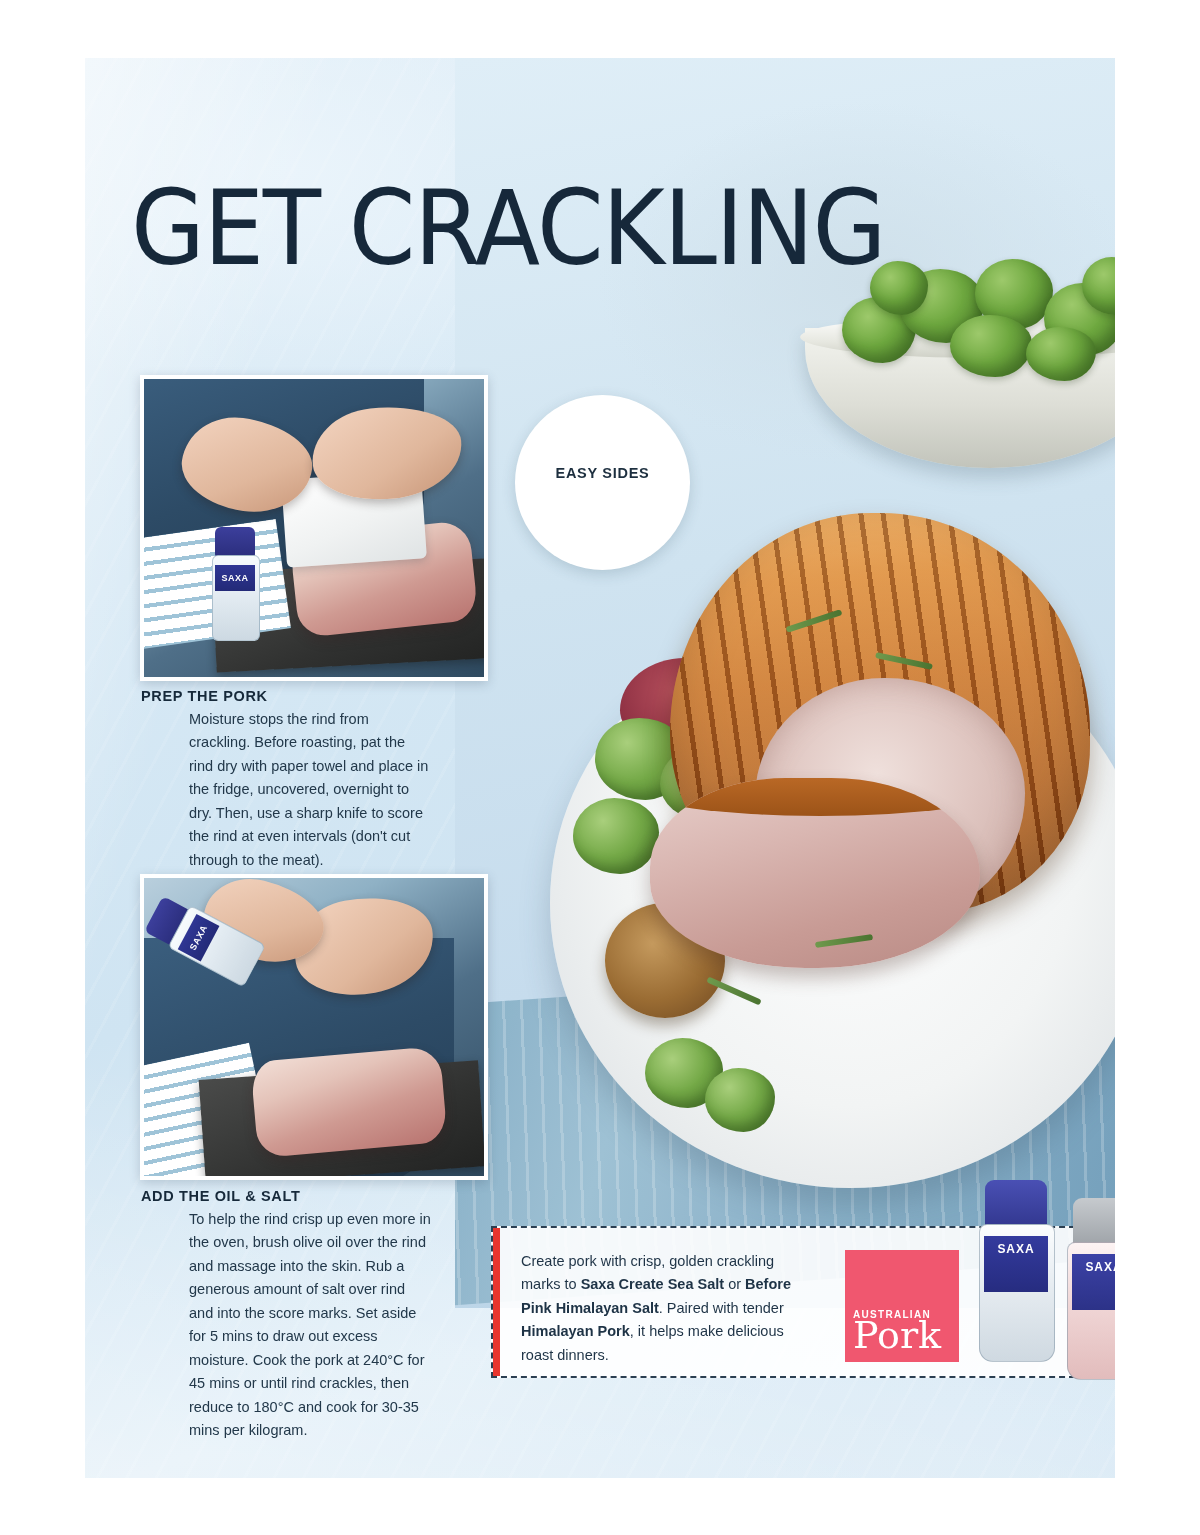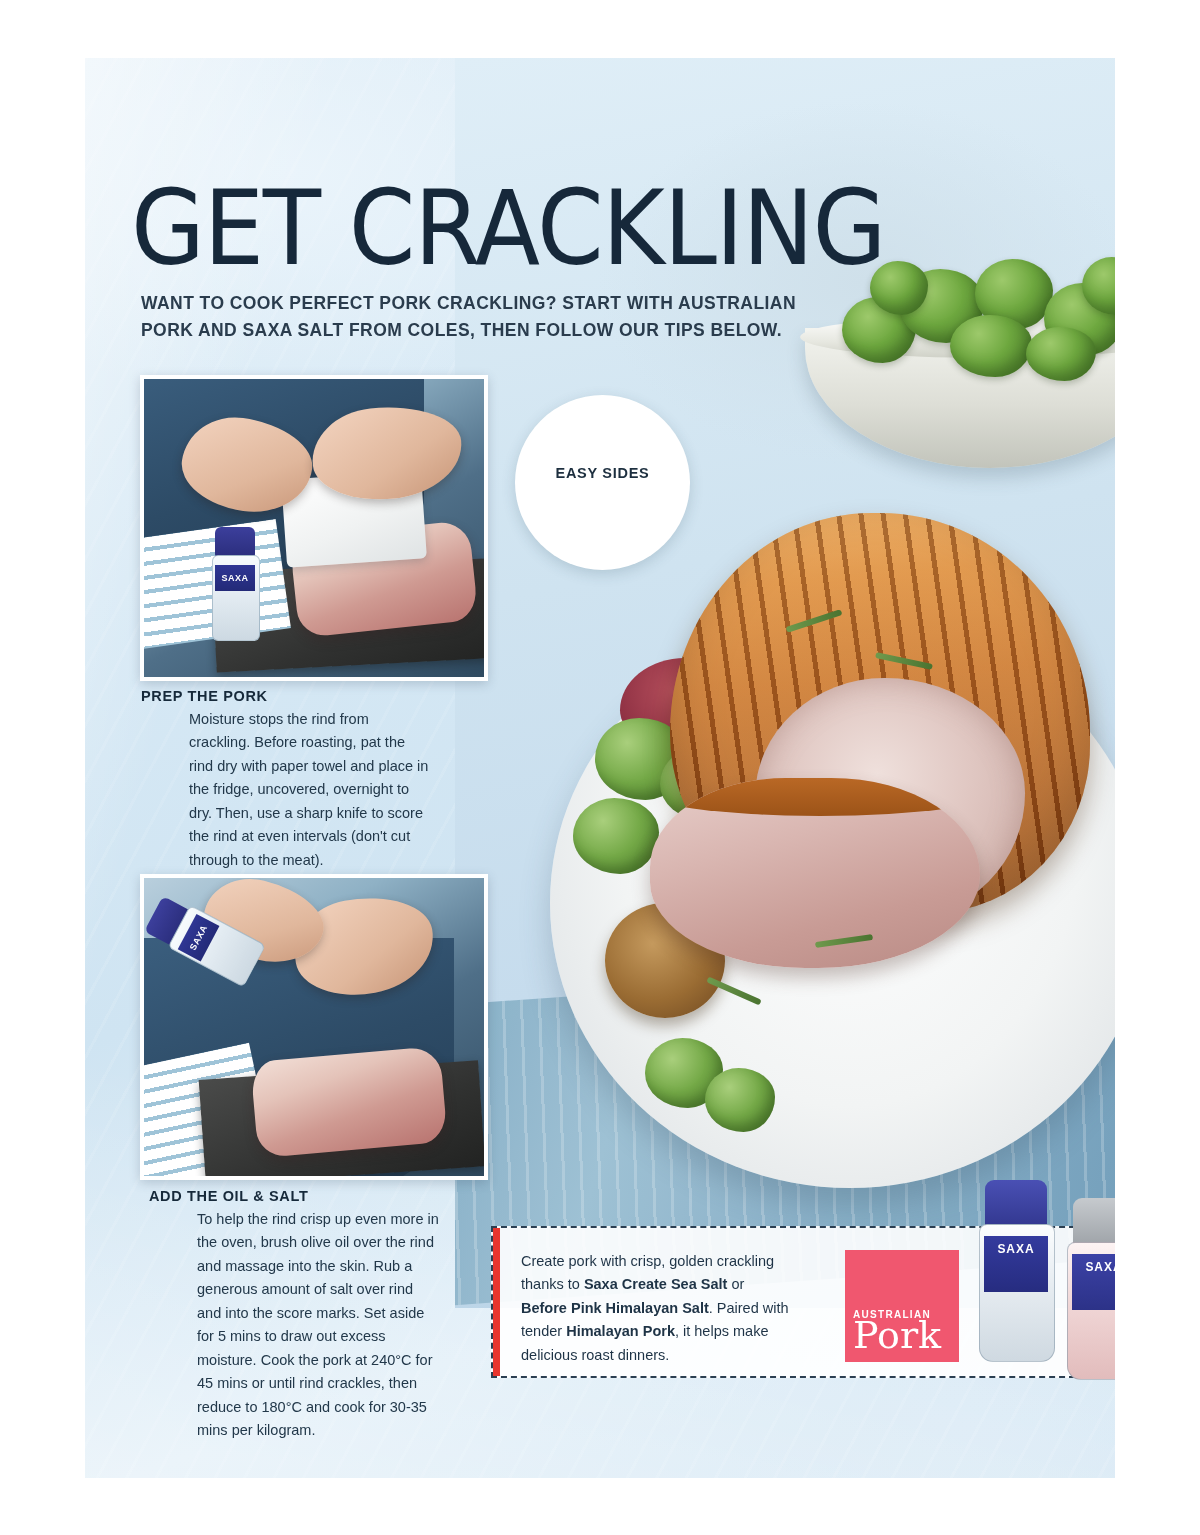--- a/index.html
+++ b/index.html
@@ -368,21 +368,21 @@
     color: #22384a;
   }
 
   
   .caption {
     position: absolute;
     width: 290px;
     color: #1e3346;
   }
   #caption-prep { left: 56px; top: 630px; }
-  #caption-salt { left: 64px; top: 1130px; }
+  #caption-salt { left: 56px; top: 1130px; }
   .caption-title {
     font-size: 14.5px;
     font-weight: bold;
     letter-spacing: 0.045em;
     margin-bottom: 4px;
     color: #16293a;
   }
   .caption-body {
     font-size: 14.5px;
     line-height: 1.62;
@@ -516,21 +516,20 @@
     <div class="roast"></div>
     <div class="roast-face"></div>
     <div class="roast-slice"></div>
     <div class="herb" style="left:330px;top:560px;transform:rotate(-18deg);"></div>
     <div class="herb" style="left:420px;top:600px;transform:rotate(12deg);"></div>
     <div class="herb" style="left:360px;top:880px;transform:rotate(-8deg);"></div>
     <div class="herb" style="left:250px;top:930px;transform:rotate(24deg);"></div>
   </div>
 
   <div class="headline">GET CRACKLING</div>
-  <div class="subhead">Want to cook perfect pork crackling? Start with Australian pork and Saxa salt from Coles, then follow our tips below.</div>
 
   <div class="photo-frame" id="photo-prep">
     <div class="ph-bg-dark"></div>
     <div class="ph-apron"></div>
     <div class="ph-board" style="left:70px;top:186px;width:290px;height:100px;transform:rotate(-3deg);"></div>
     <div class="ph-stripe" style="left:-10px;top:150px;width:150px;height:110px;transform:rotate(-8deg);"></div>
     <div class="ph-meat" style="left:150px;top:150px;width:180px;height:100px;transform:rotate(-6deg);"></div>
     <div class="ph-towel" style="left:140px;top:96px;width:140px;height:88px;border-radius:6px;transform:rotate(-4deg);"></div>
     <div class="ph-hand" style="left:38px;top:40px;width:130px;height:92px;transform:rotate(8deg);"></div>
     <div class="ph-hand" style="left:168px;top:28px;width:150px;height:92px;transform:rotate(-6deg);"></div>
@@ -565,21 +564,21 @@
     <div class="caption-title">ADD THE OIL &amp; SALT</div>
     <div class="caption-body">To help the rind crisp up even more in the oven, brush olive oil over the rind and massage into the skin. Rub a generous amount of salt over rind and into the score marks. Set aside for 5 mins to draw out excess moisture. Cook the pork at 240°C for 45 mins or until rind crackles, then reduce to 180°C and cook for 30-35 mins per kilogram.</div>
   </div>
 
   <div class="bubble">
     <div class="bubble-title">EASY SIDES</div>
   </div>
 
   <div class="promo-box">
     <div class="promo-bar"></div>
-    <div class="promo-text" id="promo-rich"><span>Create pork with crisp, golden crackling thanks to </span><b>Saxa Create Sea Salt</b><span> or </span><b>Before Pink Himalayan Salt</b><span>. Paired with tender </span><b>Himalayan Pork</b><span>, it helps make delicious roast dinners.</span></div>
+    <div class="promo-text" id="promo-rich"><span>Create pork with crisp, golden crackling marks to </span><b>Saxa Create Sea Salt</b><span> or </span><b>Before Pink Himalayan Salt</b><span>. Paired with tender </span><b>Himalayan Pork</b><span>, it helps make delicious roast dinners.</span></div>
 
     <div class="pork-logo">
       <div class="small">AUSTRALIAN</div>
       <div class="big">Pork</div>
     </div>
 
     <div class="promo-grinders">
       <div class="big-grinder" style="left:0;top:4px;">
         <div class="cap2" style="background:linear-gradient(180deg,#4a50b4 0%,#32378f 100%);"></div>
         <div class="body2" style="background:linear-gradient(180deg,#fbfdfe 0%,#e6ecf1 45%,#cfd9e1 100%);"></div>

